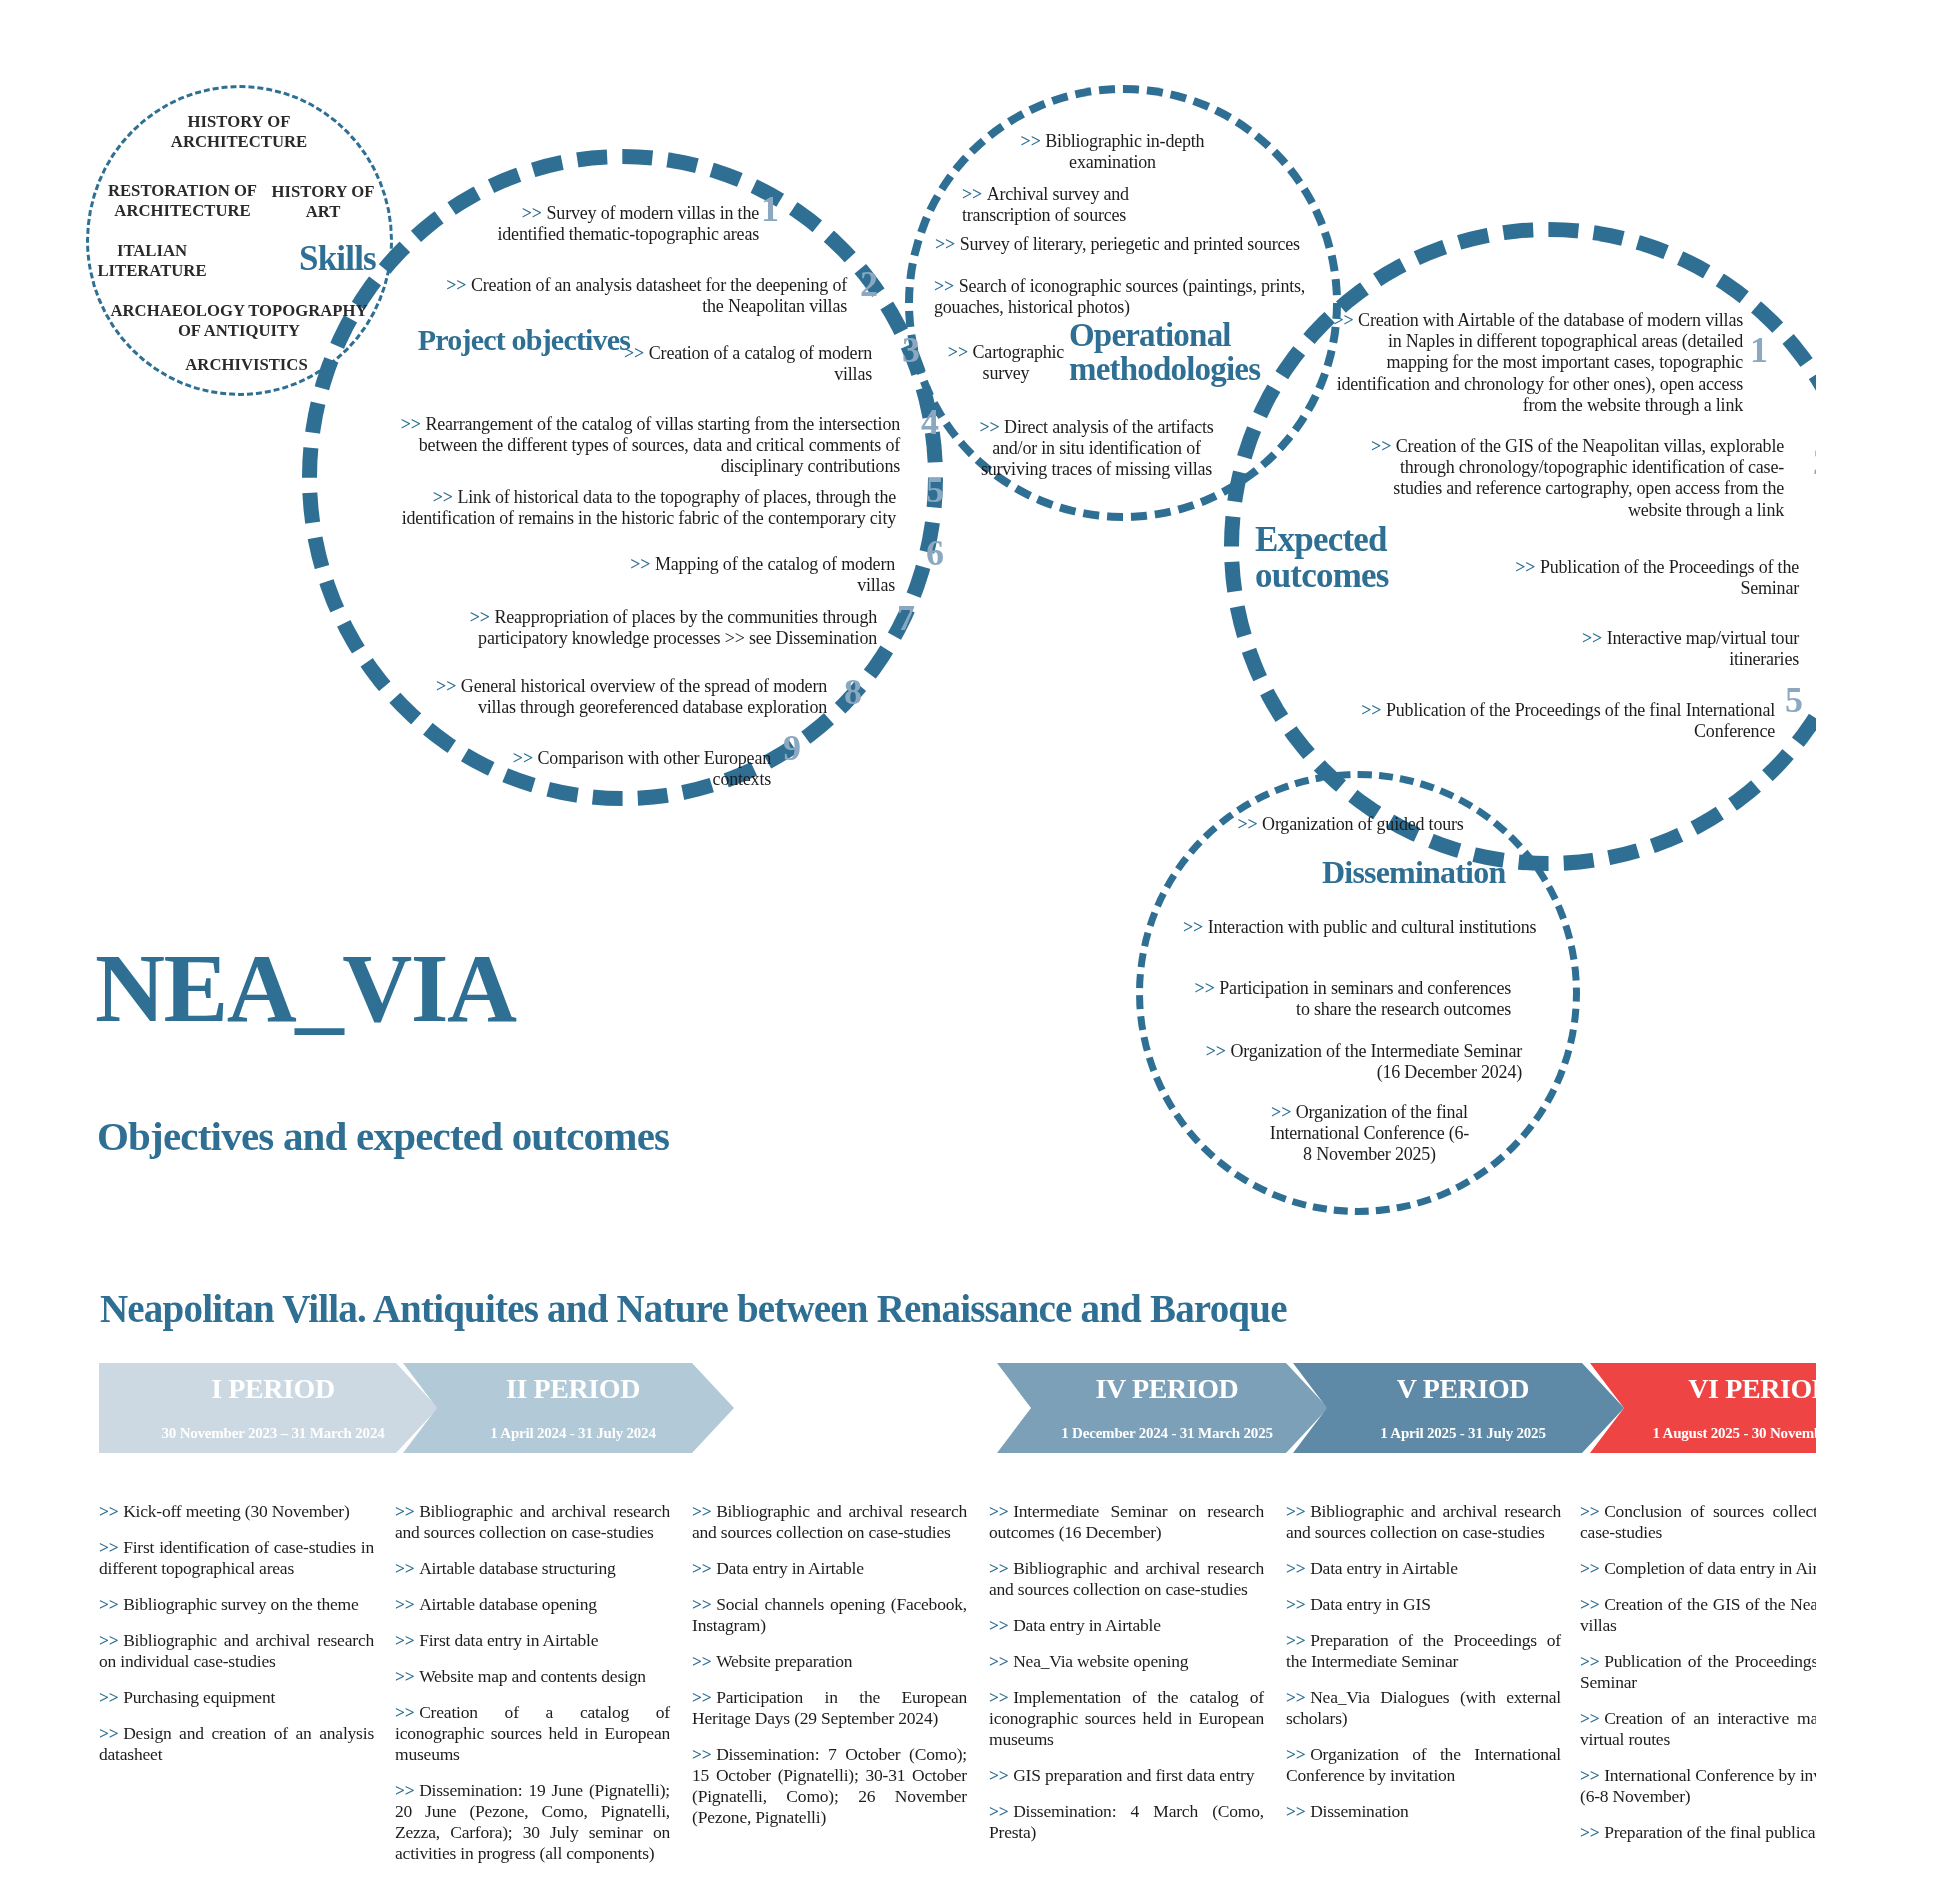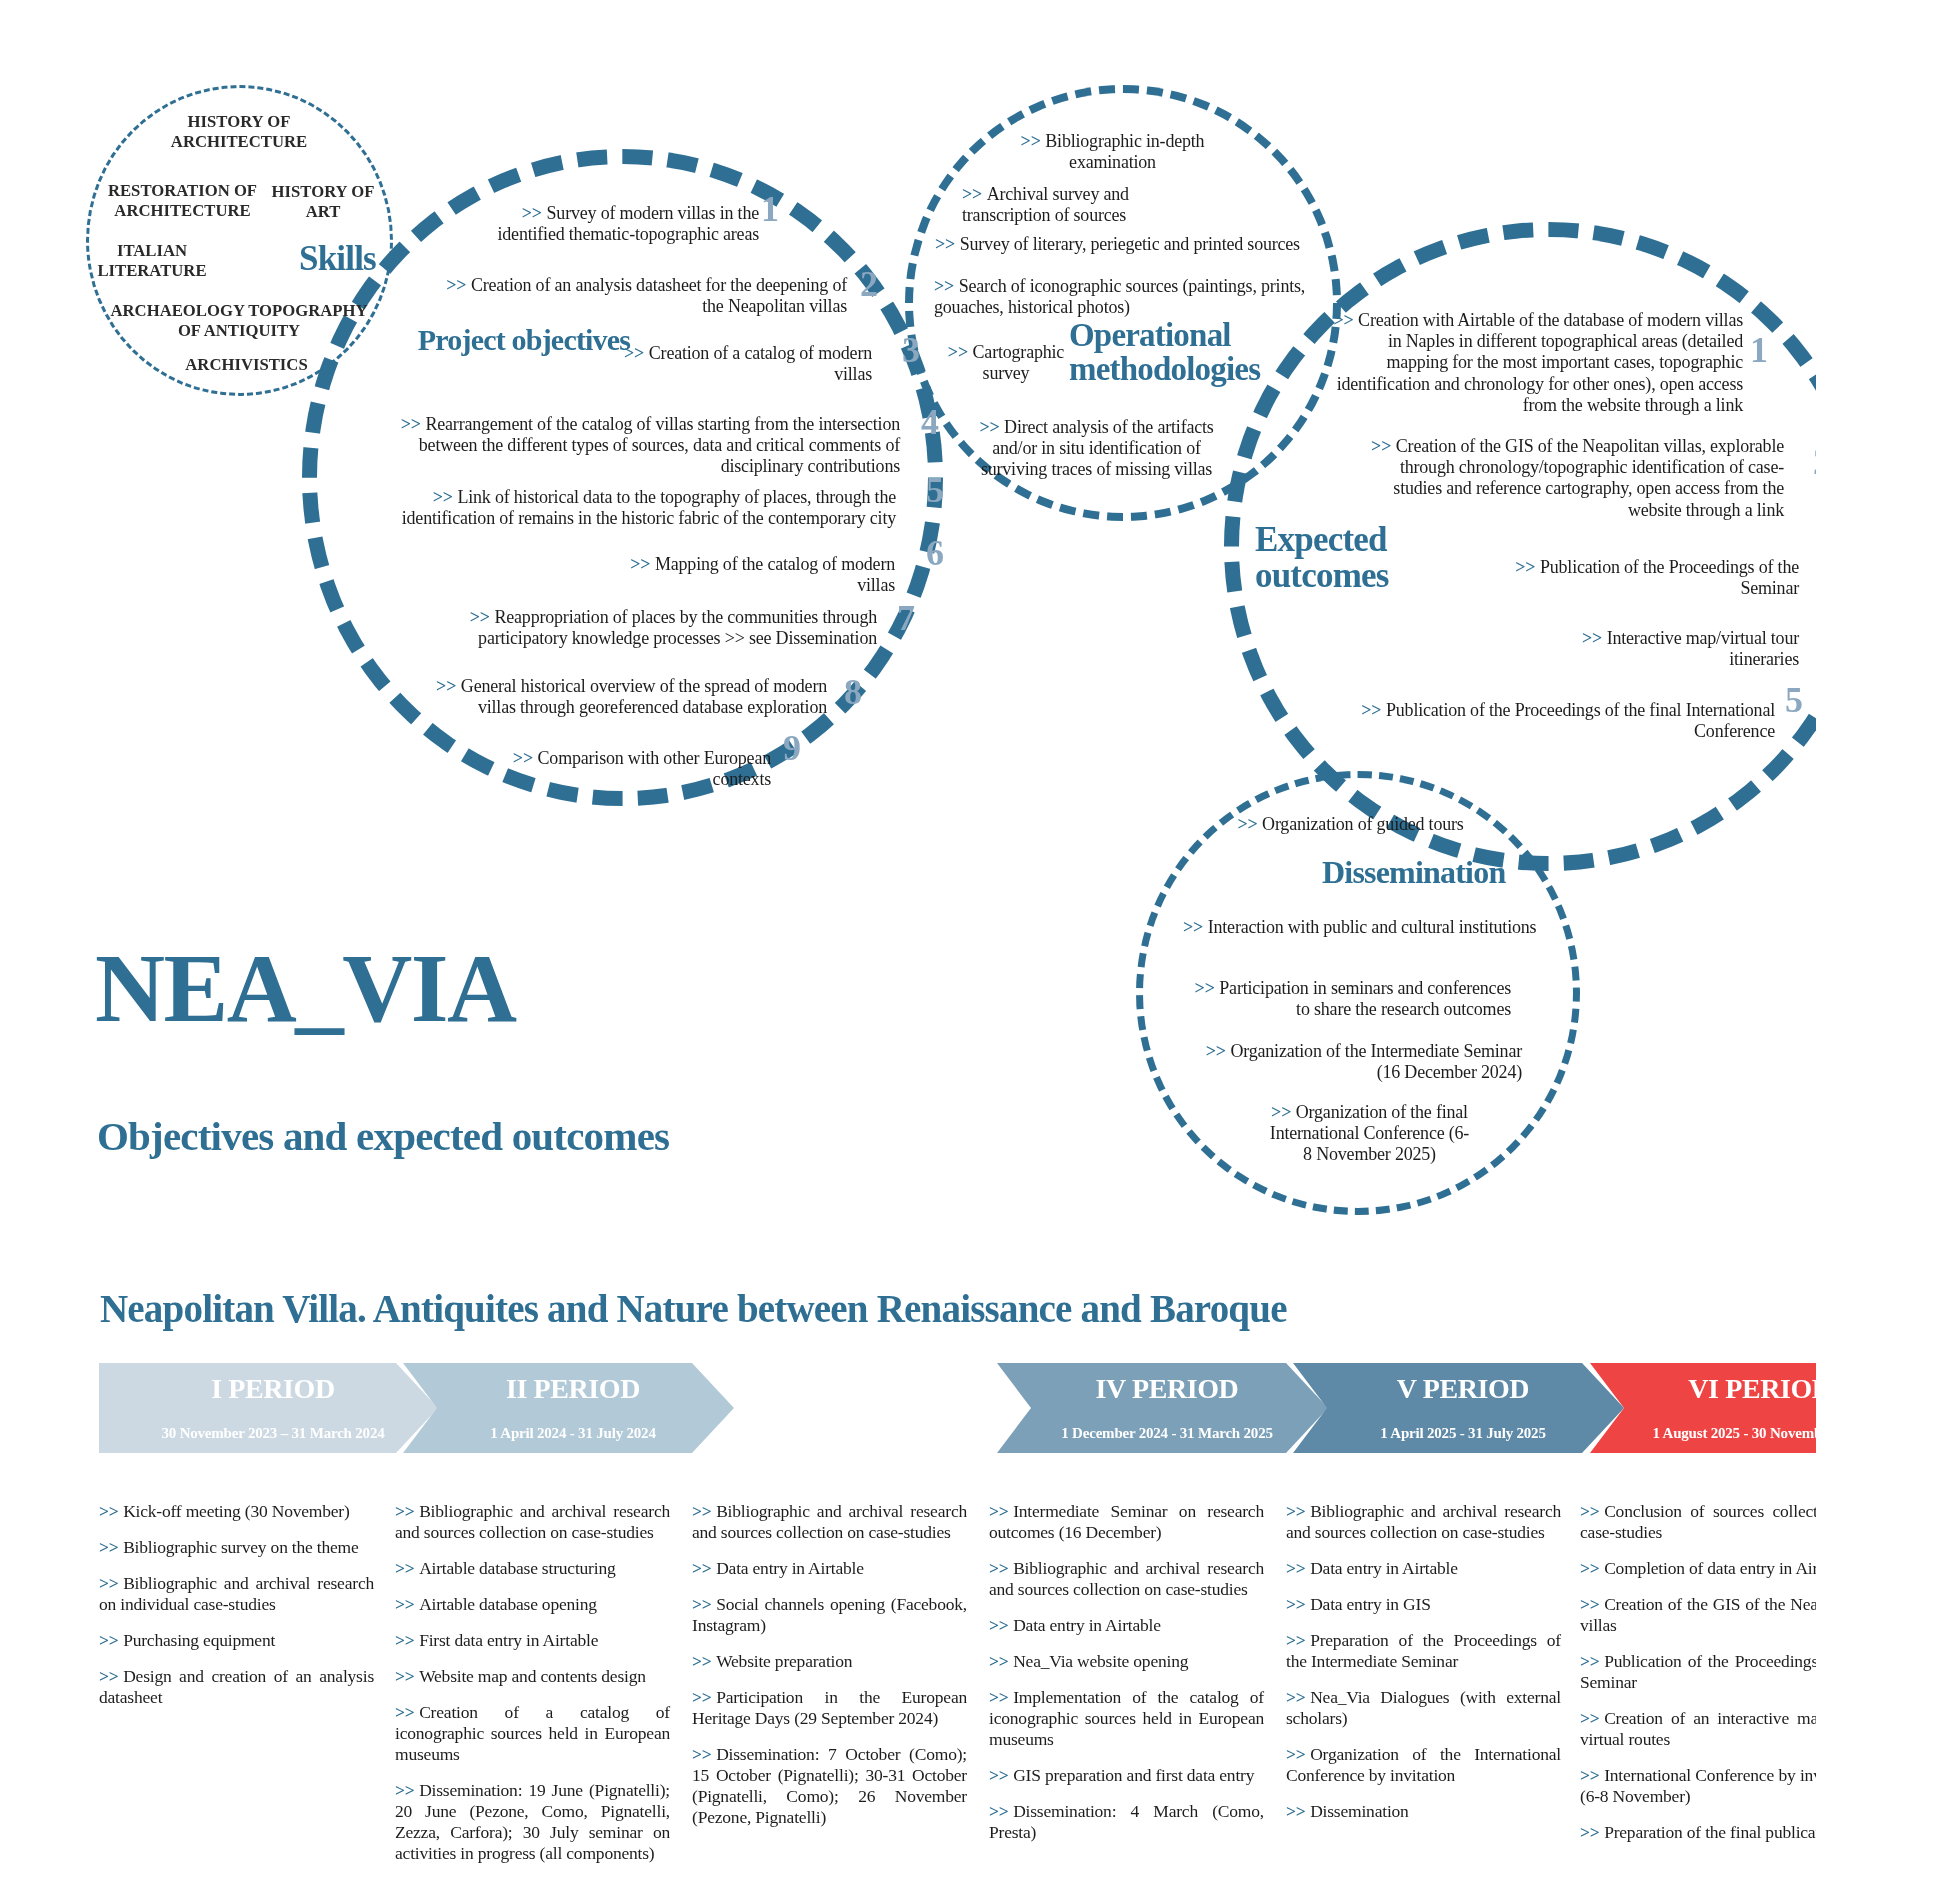--- a/index.html
+++ b/index.html
@@ -150,20 +150,21 @@
     <div class="plabel">V PERIOD</div>
     <div class="pdates">1 April 2025 - 31 July 2025</div>
   </div>
   <div class="arrow a-mid" style="left: 1590px; width: 331px; background: #ef4444;">
     <div class="plabel">VI PERIOD</div>
     <div class="pdates">1 August 2025 - 30 November 2025</div>
   </div>
 
   <div class="col" style="left:99px;">
     <p><span class="mk">&gt;&gt;</span><span>Kick-off meeting (30 November)</span></p>
+    <p><span class="mk">&gt;&gt;</span><span>First identification of case-studies in different topographical areas</span></p>
     <p><span class="mk">&gt;&gt;</span><span>Bibliographic survey on the theme</span></p>
     <p><span class="mk">&gt;&gt;</span><span>Bibliographic and archival research on individual case-studies</span></p>
     <p><span class="mk">&gt;&gt;</span><span>Purchasing equipment</span></p>
     <p><span class="mk">&gt;&gt;</span><span>Design and creation of an analysis datasheet</span></p>
   </div>
 
   <div class="col" style="left:395px;">
     <p><span class="mk">&gt;&gt;</span><span>Bibliographic and archival research and sources collection on case-studies</span></p>
     <p><span class="mk">&gt;&gt;</span><span>Airtable database structuring</span></p>
     <p><span class="mk">&gt;&gt;</span><span>Airtable database opening</span></p>

